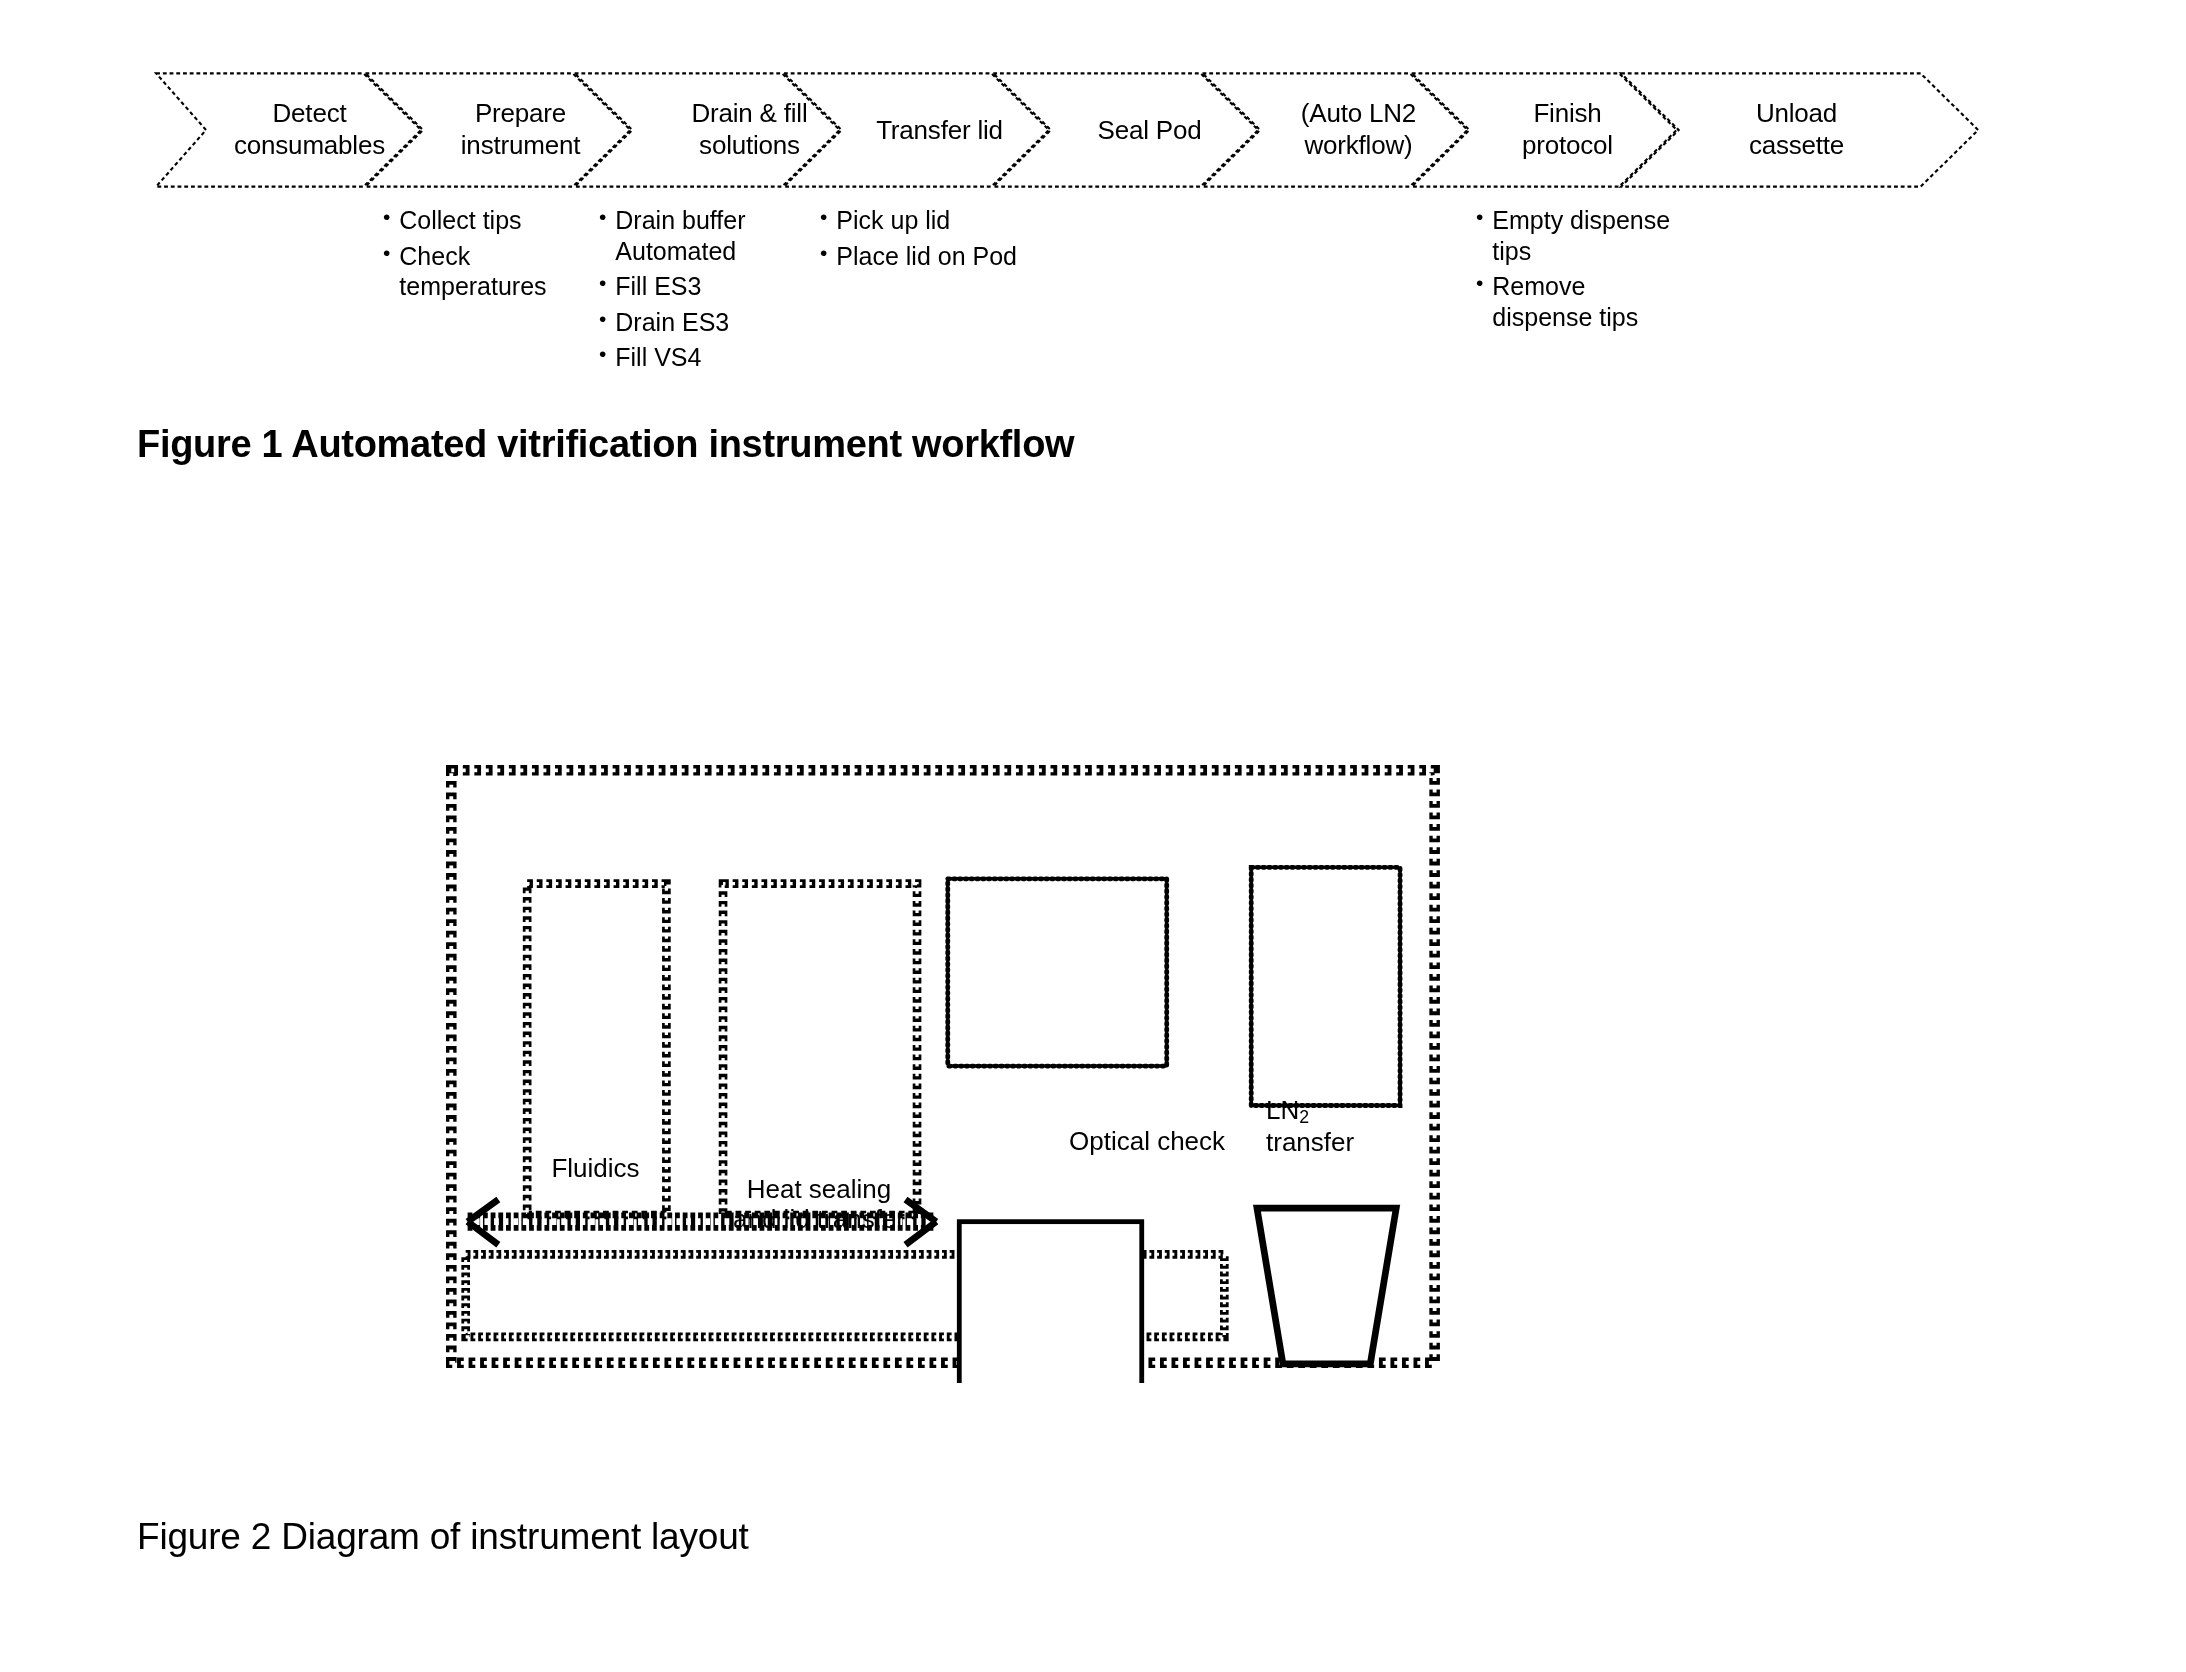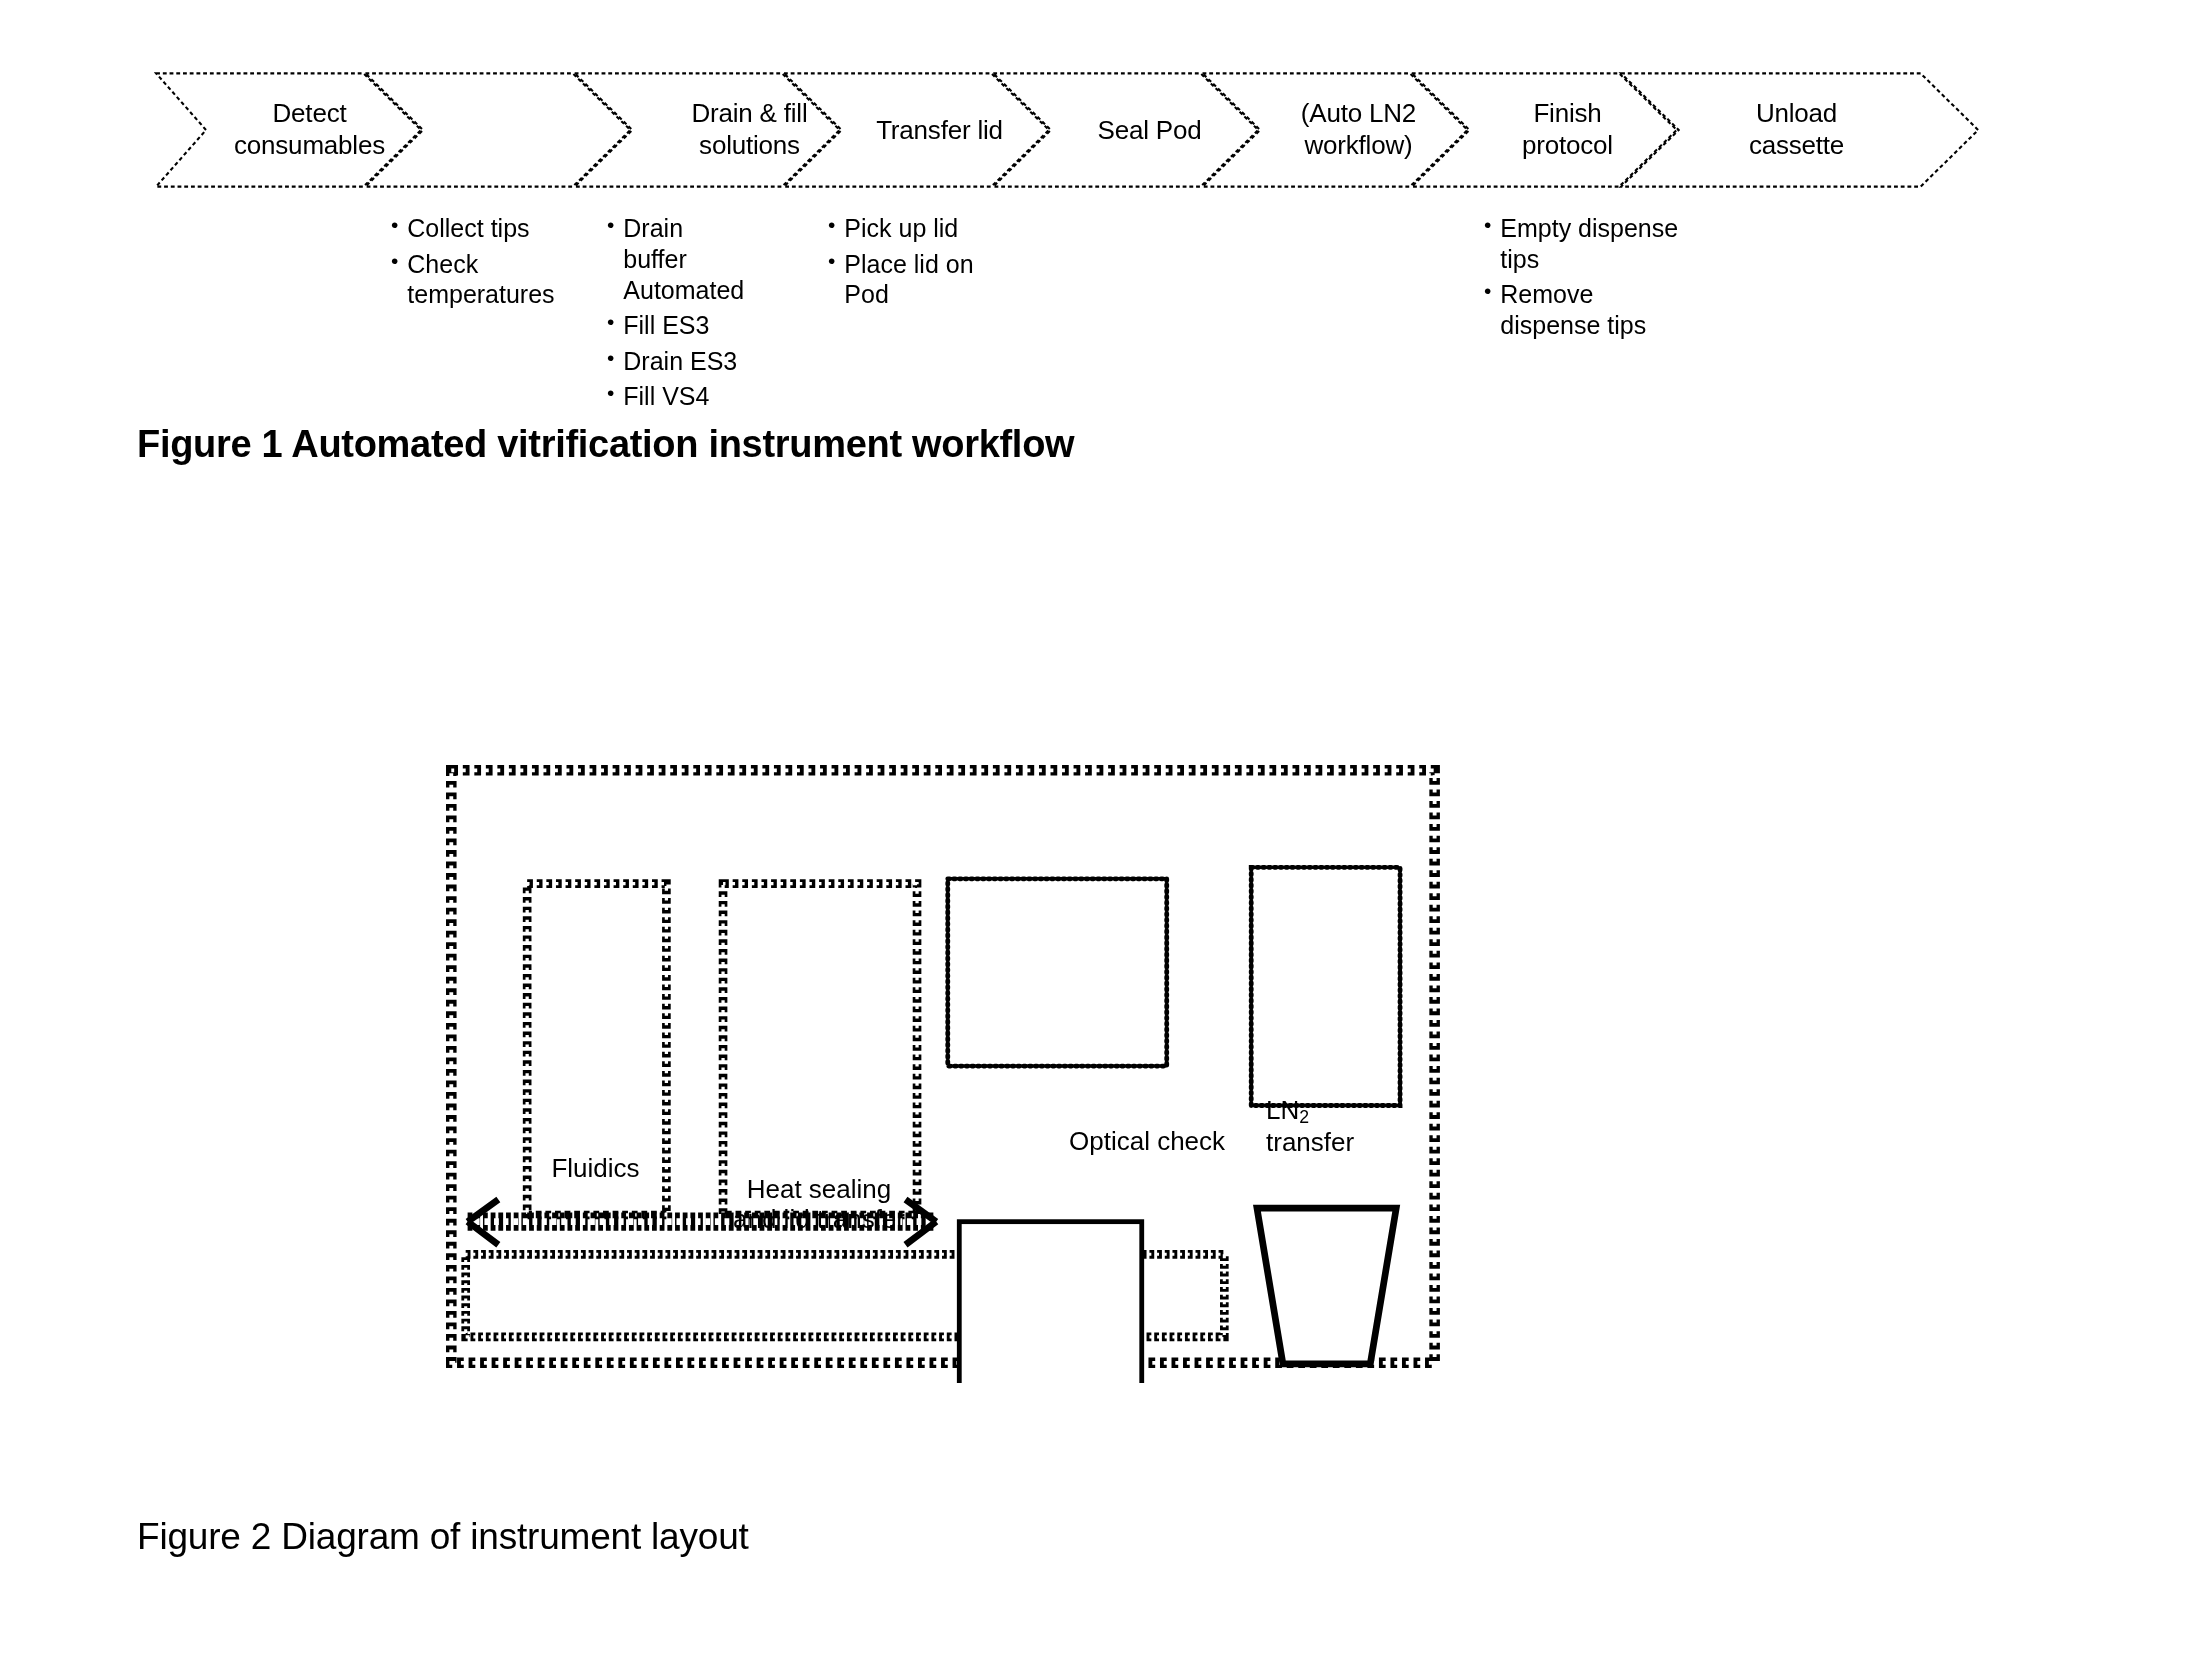--- a/index.html
+++ b/index.html
@@ -54,21 +54,21 @@
     height: 183px;
   }
   .bullet-col {
     position: absolute;
     font-family: "Liberation Sans", sans-serif;
     font-size: 25px;
     line-height: 1.23;
     color: #000;
   }
   .bullet-col ul {
-    margin: 16px;
+    margin: 8px;
     padding: 0;
     list-style: none;
   }
   .bullet-col li {
     position: relative;
     padding-left: 16.3px;
     margin: 0 0 4.8px 0;
   }
   .bullet-col li::before {
     content: "\2022";
@@ -144,20 +144,21 @@
         <path d="M 448,16 L 664,16 L 724,75 L 664,134 L 448,134 L 508,75 Z"></path>
         <path d="M 666,16 L 882,16 L 942,75 L 882,134 L 666,134 L 726,75 Z"></path>
         <path d="M 884,16 L 1100,16 L 1160,75 L 1100,134 L 884,134 L 944,75 Z"></path>
         <path d="M 1102,16 L 1318,16 L 1378,75 L 1318,134 L 1102,134 L 1162,75 Z"></path>
         <path d="M 1320,16 L 1536,16 L 1596,75 L 1536,134 L 1320,134 L 1380,75 Z"></path>
         <path d="M 1538,16 L 1850,16 L 1910,75 L 1850,134 L 1538,134 L 1598,75 Z"></path>
       </g>
     </svg>
 
     <div class="chev-label" style="left:50px; top:40px; width:231px;"><span>Detect</span><br><span>consumables</span></div>
+    <div class="chev-label" style="left:261px; top:40px; width:231px;"><span>Prepare</span><br><span>instrument</span></div>
     <div class="chev-label" style="left:490px; top:40px; width:231px;"><span>Drain &amp; fill</span><br><span>solutions</span></div>
     <div class="chev-label" style="left:680px; top:57px; width:231px;"><span>Transfer lid</span></div>
     <div class="chev-label" style="left:890px; top:57px; width:231px;"><span>Seal Pod</span></div>
     <div class="chev-label" style="left:1099px; top:40px; width:231px;"><span>(Auto LN2</span><br><span>workflow)</span></div>
     <div class="chev-label" style="left:1308px; top:40px; width:231px;"><span>Finish</span><br><span>protocol</span></div>
     <div class="chev-label" style="left:1518px; top:40px; width:269px;"><span>Unload</span><br><span>cassette</span></div>
   </div>
 
   <div id="bullet-row">
     <div class="bullet-col" style="left:375px; top:0; width:192px;">

